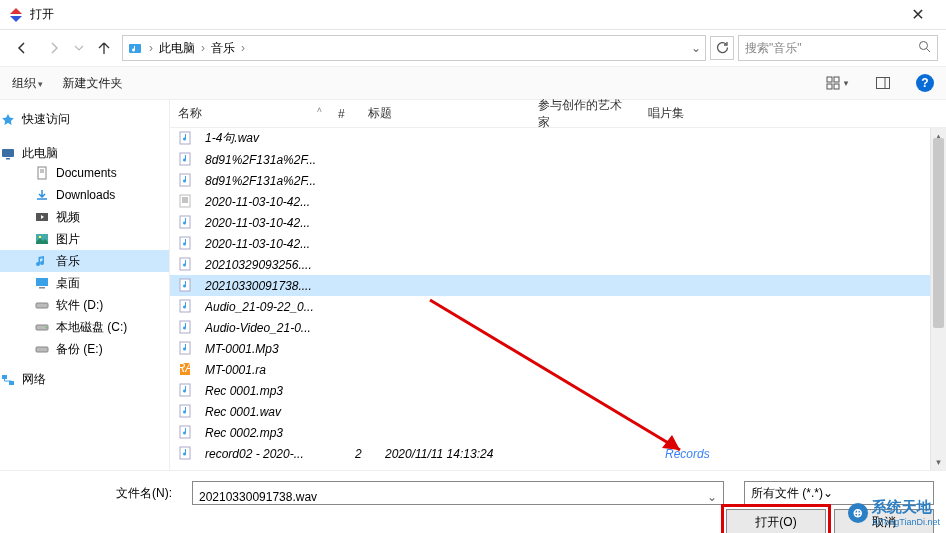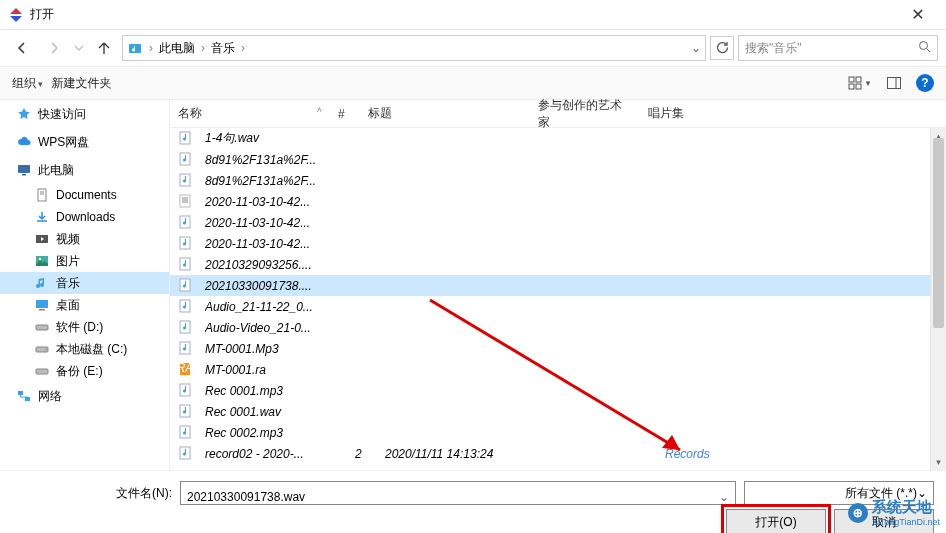--- a/index.html
+++ b/index.html
@@ -17,34 +17,34 @@
 .address-wrap .loc-icon { margin-right: 4px; }
 .crumb { padding: 0 4px; color: #000; cursor: pointer; }
 .crumb-sep { color: #888; padding: 0 2px; }
 .address-tail { flex: 1; }
 .address-actions { display: flex; gap: 2px; }
 .refresh-btn { width: 24px; height: 24px; display:flex; align-items:center; justify-content:center; color:#555; cursor:pointer; border:1px solid #ccc; }
 .search-box { width: 200px; height: 26px; border: 1px solid #ccc; display: flex; align-items: center; padding: 0 6px; color: #888; }
 .search-box .ph { flex:1; }
 .search-box .mag { color:#666; }
 
-.toolbar { height: 34px; display: flex; align-items: center; padding: 0 12px; gap: 9px; border-top: 1px solid #eee; border-bottom: 1px solid #eee; background:#fafafa; }
+.toolbar { height: 34px; display: flex; align-items: center; padding: 0 12px; gap: 20px; border-top: 1px solid #eee; border-bottom: 1px solid #eee; background:#fafafa; }
 .toolbar .org, .toolbar .newf { color: #222; cursor: pointer; }
 .toolbar .drop { font-size: 9px; color:#555; margin-left:2px; }
 .toolbar .spacer { flex:1; }
 .toolbar .view-btn { width: 26px; height: 22px; display:flex; align-items:center; justify-content:center; color:#555; cursor:pointer; }
 .toolbar .help { width: 18px; height: 18px; border-radius: 50%; background:#0a6cd6; color:#fff; display:flex; align-items:center; justify-content:center; font-weight:bold; cursor:pointer; }
 
 .main { display: flex; height: 370px; }
 
 .sidebar { width: 170px; border-right: 1px solid #eee; padding: 6px 0; overflow:hidden; }
 .side-item { display: flex; align-items: center; height: 22px; padding-left: 16px; gap: 6px; cursor: pointer; color:#000; }
 .side-item.sub { padding-left: 34px; }
 .side-item.selected { background:#cce8ff; }
-.side-hdr { padding-left: 16px; display:flex; align-items:flex-start; gap:6px; height:22px; color:#000; cursor:pointer; }
+.side-hdr { display:flex; align-items:flex-end; gap:6px; height:22px; color:#000; cursor:pointer; }
 .ico { width:16px; height:16px; display:inline-flex; align-items:center; justify-content:center; }
 
 .content { flex:1; display:flex; flex-direction:column; position:relative; }
 .col-head { height: 28px; display:flex; align-items:center; border-bottom:1px solid #eee; color:#333; }
 .col-head .ch { padding: 0 8px; }
 .ch-name { width: 160px; display:flex; justify-content:space-between; align-items:flex-start;}
 .ch-num { width: 30px; }
 .ch-title { width: 170px; }
 .ch-artist { width: 110px; }
 .ch-album { flex:1; }
@@ -53,25 +53,25 @@
 .file-row { height: 21px; display:flex; align-items:center; padding-left:8px; cursor:pointer; }
 .file-row.selected { background:#cce8ff; }
 .file-row .fico { width:16px; height:16px; margin-right:11px; }
 .file-row .fname { width: 150px; white-space:nowrap; overflow:hidden; text-overflow:ellipsis; }
 .file-row .fnum { width:30px; }
 .file-row .ftitle { width:170px; }
 .file-row .fartist { width:110px; }
 .file-row .falbum { flex:1; color:#3b82f6; }
 
 .bottom { border-top:1px solid #eee; padding: 10px 12px 12px; }
-.bottom-row { display:flex; align-items:center; gap:8px; margin-bottom:4px; }
+.bottom-row { display:flex; align-items:center; gap:20px; margin-bottom:4px; }
 .fn-label { text-align:right; width:160px; }
 .fn-input { flex:1; height:24px; border:1px solid #888; padding:8px 6px; background:#fff; }
 .fn-input .caret { color:#666; float:right; }
-.filter { width:190px; height:24px; border:1px solid #888; display:flex; align-items:center; padding:0 6px; justify-content:flex-end; }
+.filter { width:190px; height:24px; border:1px solid #888; display:flex; align-items:center; padding:0 6px; justify-content:flex-start; }
 .btn-row { display:flex; justify-content:flex-end; gap:8px; }
 .dlg-btn { width:100px; height:26px; border:1px solid #888; background:#e9e9e9; cursor:pointer; display:flex; align-items:center; justify-content:center; }
 .dlg-btn.primary { outline: 3px solid #d00; outline-offset: 2px; }
 
 .red-arrow { position:absolute; pointer-events:none; z-index:50; }
 
 .watermark { position:absolute; right:6px; bottom:6px; font-size:11px; color:#2b7fc5; display:flex; align-items:center; gap:4px; }
 .watermark .wm-ico { width:20px; height:20px; border-radius:50%; background:#2b7fc5; color:#fff; display:flex; align-items:center; justify-content:center; font-weight:bold; }
 .watermark .cn { font-size:15px; font-weight:bold; color:#2b7fc5; }
 .watermark .url { font-size:9px; color:#2b7fc5; }
@@ -177,28 +177,20 @@
   <div class="sidebar">
     <div class="side-hdr">
       <span class="ico">
           <svg width="14" height="14" viewBox="0 0 14 14">
             <path d="M7 1l1.8 3.6 4 .6-2.9 2.8.7 4L7 10l-3.6 1.9.7-4L1.2 5.2l4-.6z" fill="#3aa0e8"></path>
           </svg>
         </span>
       <span>快速访问</span>
     </div>
     <div style="height:6px"></div>
-    <div class="side-hdr">
-      <span class="ico">
-          <svg width="14" height="14" viewBox="0 0 14 14">
-            <path d="M4 10a3 3 0 0 1 .3-6A3.5 3.5 0 0 1 11 5a2.5 2.5 0 0 1 0 5z" fill="#2e8fe0"></path>
-          </svg>
-        </span>
-      <span>WPS网盘</span>
-    </div>
     <div style="height:6px"></div>
     <div class="side-hdr">
       <span class="ico">
           <svg width="14" height="14" viewBox="0 0 14 14">
             <rect x="1" y="2" width="12" height="8" rx="1" fill="#3a6ea5"></rect>
             <rect x="5" y="11" width="4" height="1.5" fill="#3a6ea5"></rect>
           </svg>
         </span>
       <span>此电脑</span>
     </div>
@@ -395,21 +387,21 @@
           <span class="fnum"></span>
           <span class="ftitle"></span>
           <span class="fartist"></span>
           <span class="falbum"></span>
         </div>
         <div class="file-row">
           <span class="fico"><svg width="14" height="14" viewBox="0 0 14 14">
               <rect x="2" y="1" width="10" height="12" fill="#fff" stroke="#aac"></rect>
               <path d="M8 3v5a1.5 1.5 0 1 1-1-1.4V3z" fill="#3aa0e8"></path>
             </svg></span>
-          <span class="fname">Audio_21-11-22_0...</span>
+          <span class="fname">Audio_21-09-22_0...</span>
           <span class="fnum"></span>
           <span class="ftitle"></span>
           <span class="fartist"></span>
           <span class="falbum"></span>
         </div>
         <div class="file-row">
           <span class="fico"><svg width="14" height="14" viewBox="0 0 14 14">
               <rect x="2" y="1" width="10" height="12" fill="#fff" stroke="#aac"></rect>
               <path d="M8 3v5a1.5 1.5 0 1 1-1-1.4V3z" fill="#3aa0e8"></path>
             </svg></span>

